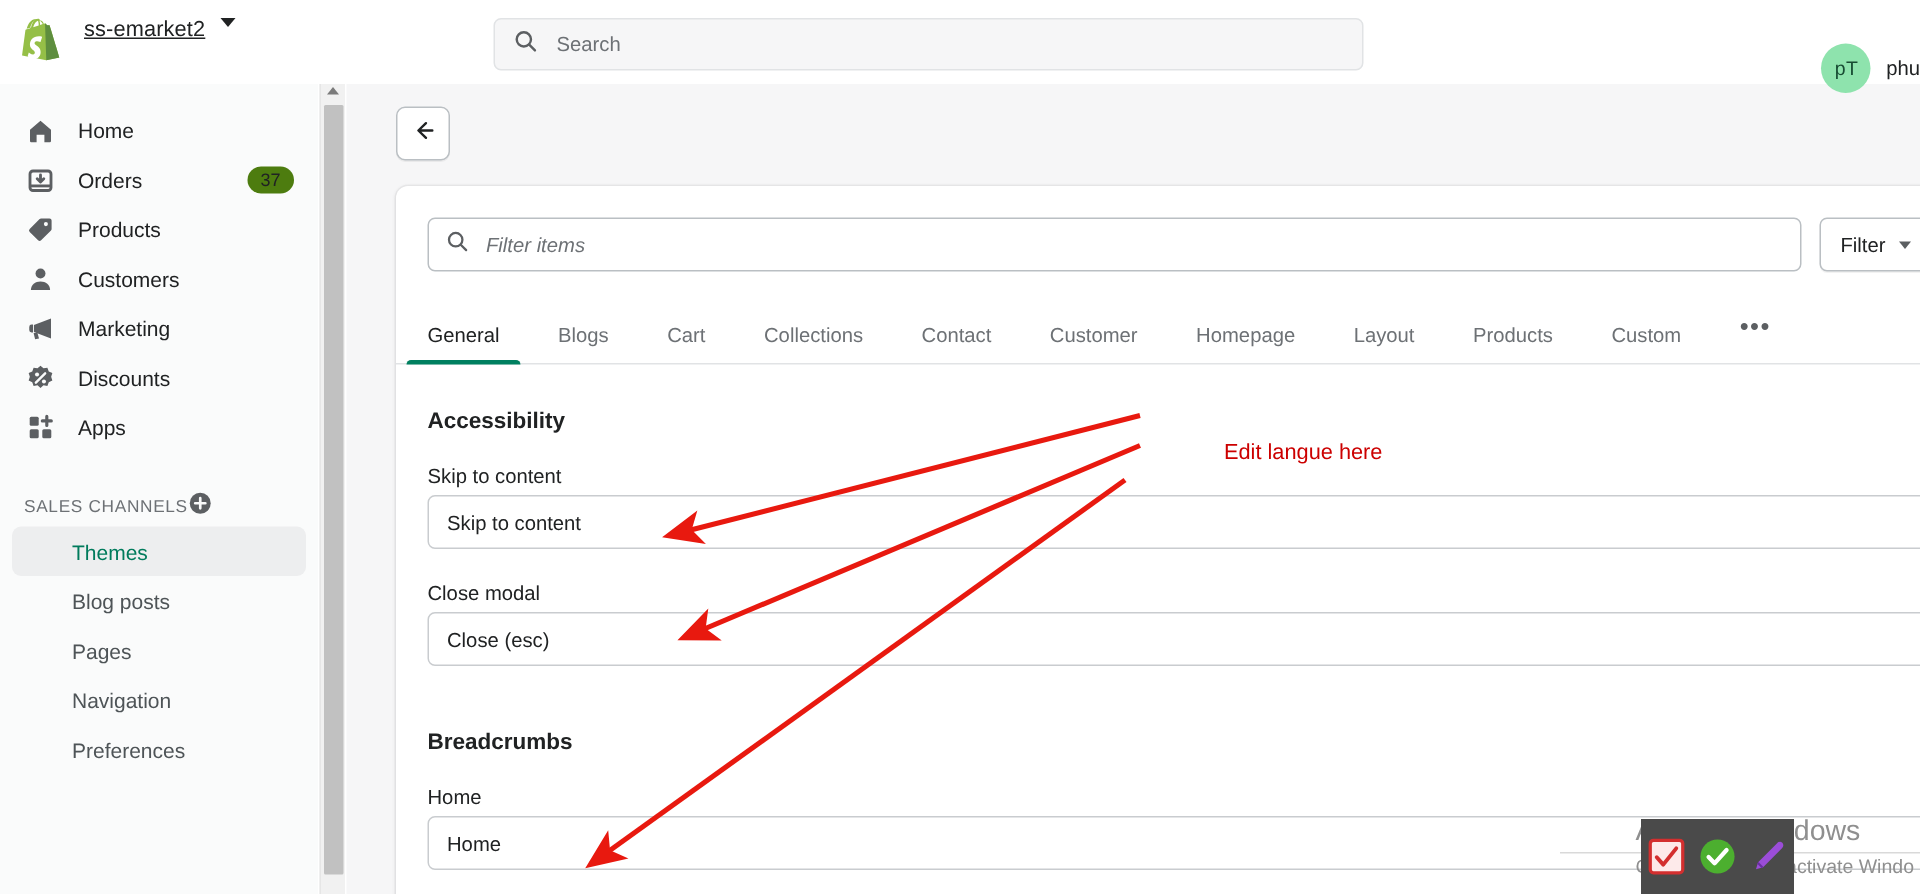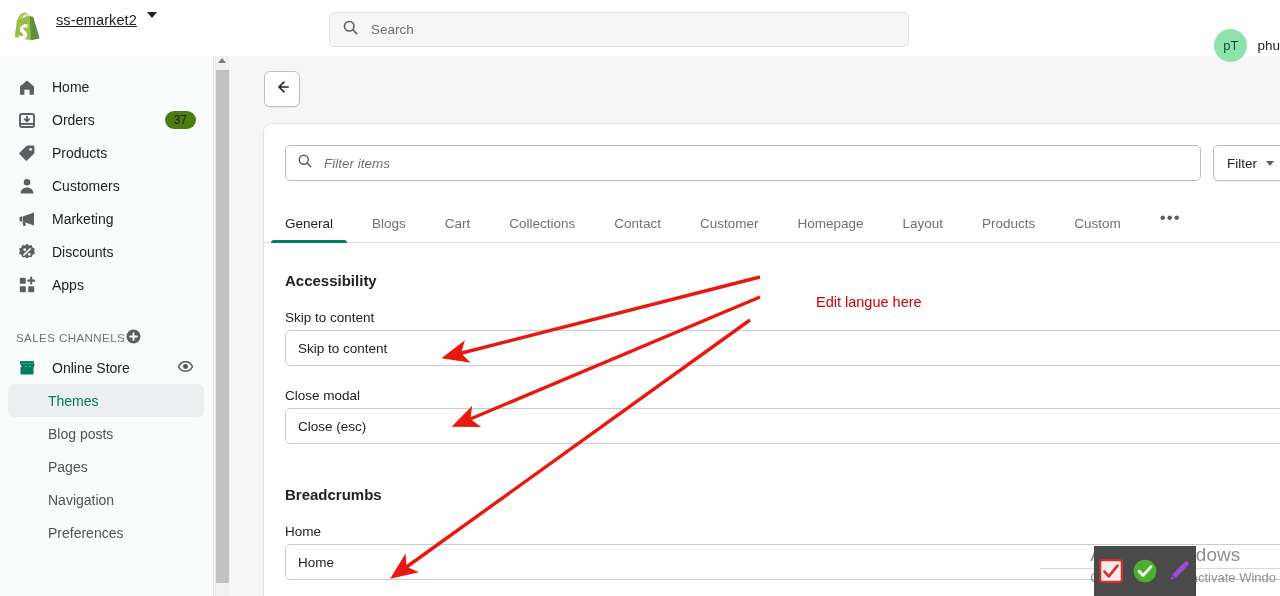--- a/index.html
+++ b/index.html
@@ -322,36 +322,20 @@
     <div class="section-head">
       <span class="section-title">SALES CHANNELS</span>
       <span>
         <svg width="17" height="17" viewBox="0 0 20 20">
             <circle cx="10" cy="10" r="8.2" fill="#5c5f62"></circle>
             <path d="M10 6v8M6 10h8" stroke="#fafbfb" stroke-width="2.1" stroke-linecap="round"></path>
           </svg>
       </span>
     </div>
 
-    <div class="nav-item">
-      <span class="ico">
-        <svg width="20" height="20" viewBox="0 0 20 20">
-            <path d="M2.6 5.2h14.8v2.3a2.2 2.2 0 0 1-4.4 0 2.2 2.2 0 0 1-4.4 0 2.2 2.2 0 0 1-4.4 0z" fill="#008060"></path>
-            <rect x="3.4" y="9" width="13.2" height="7.4" rx=".8" fill="#008060"></rect>
-            <rect x="3" y="3.1" width="14" height="2.1" fill="#008060"></rect>
-          </svg>
-      </span>
-      <span class="nav-label">Online Store</span>
-      <span class="nav-badge" style="background:transparent;padding:0;right:10px;top:7px;">
-        <svg width="17" height="17" viewBox="0 0 20 20">
-            <path d="M10 4.4c-4 0-7.1 3.2-8.2 5.6 1.1 2.4 4.2 5.6 8.2 5.6s7.1-3.2 8.2-5.6C17.1 7.6 14 4.4 10 4.4z" fill="none" stroke="#4e5457" stroke-width="1.7"></path>
-            <circle cx="10" cy="10" r="2.9" fill="#4e5457"></circle>
-          </svg>
-      </span>
-    </div>
 
     <div class="sub-item active">
       <span class="nav-label">Themes</span>
     </div>
     <div class="sub-item">
       <span class="sub-label">Blog posts</span>
     </div>
     <div class="sub-item">
       <span class="sub-label">Pages</span>
     </div>

